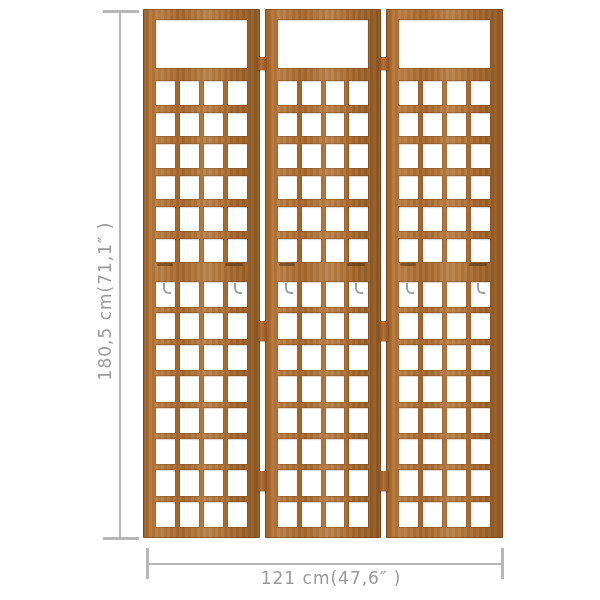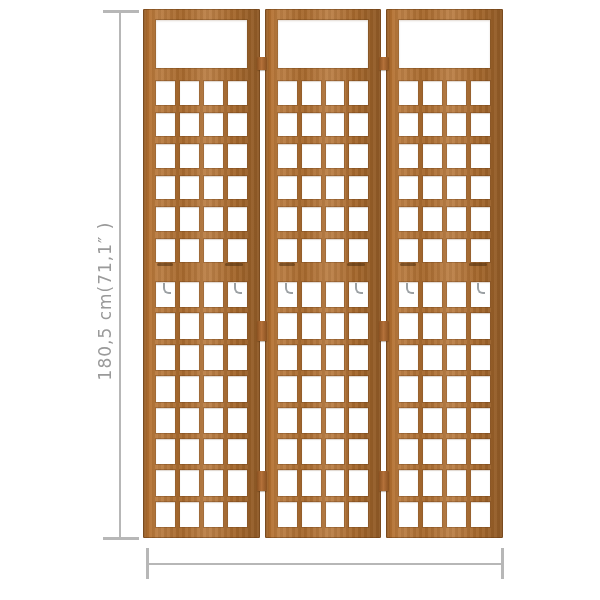--- a/index.html
+++ b/index.html
@@ -72,20 +72,21 @@
 <div class="stage">
 
   <div class="dim dim-v-line"></div>
   <div class="dim dim-v-cap top"></div>
   <div class="dim dim-v-cap bottom"></div>
   <div class="dim-label dim-label-v">180,5 cm(71,1″ )</div>
 
   <div class="dim dim-h-line"></div>
   <div class="dim dim-h-cap left"></div>
   <div class="dim dim-h-cap right"></div>
+  <div class="dim-label dim-label-h">121 cm(47,6″ )</div>
 
   <div class="divider" id="divider">
       <div class="panel">
         <div class="window"></div>
         <div class="lattice upper" style="grid-template-columns: repeat(4, 1fr); grid-template-rows: repeat(6, 1fr);">
           <div class="hole"></div>
           <div class="hole"></div>
           <div class="hole"></div>
           <div class="hole"></div>
           <div class="hole"></div>

